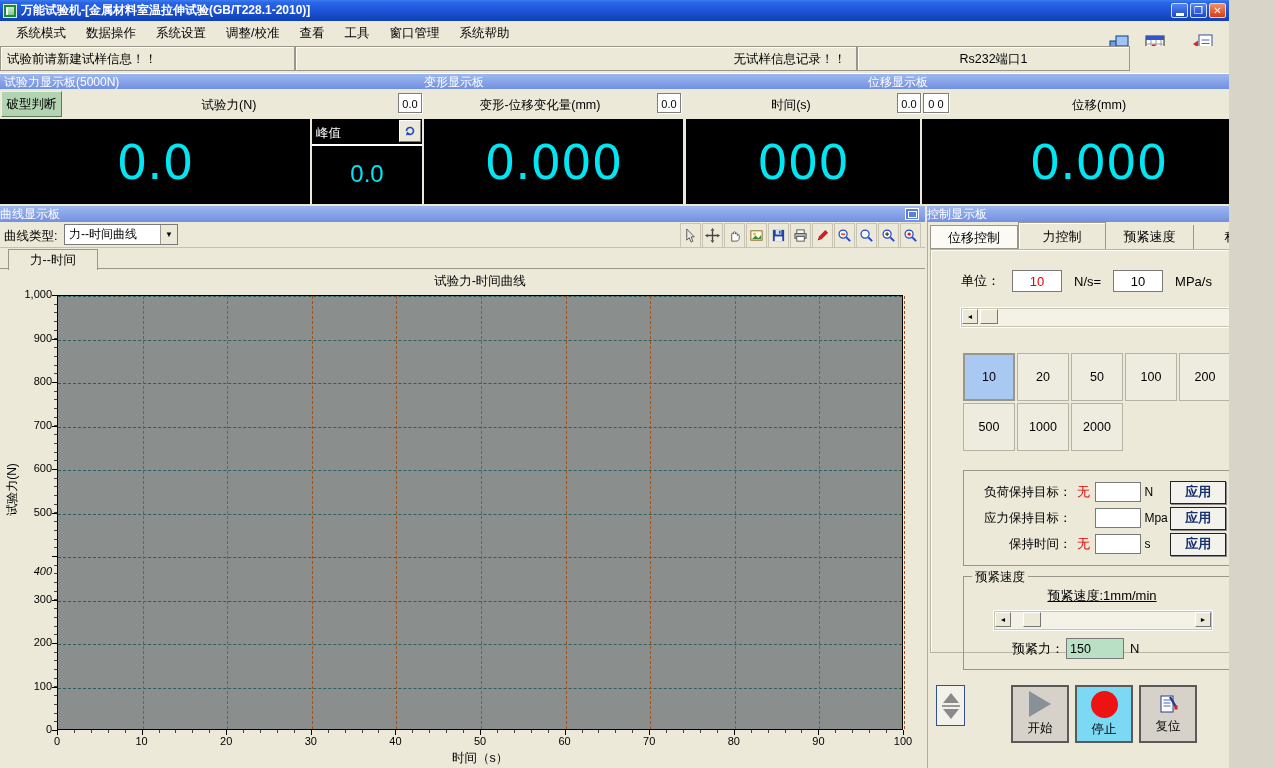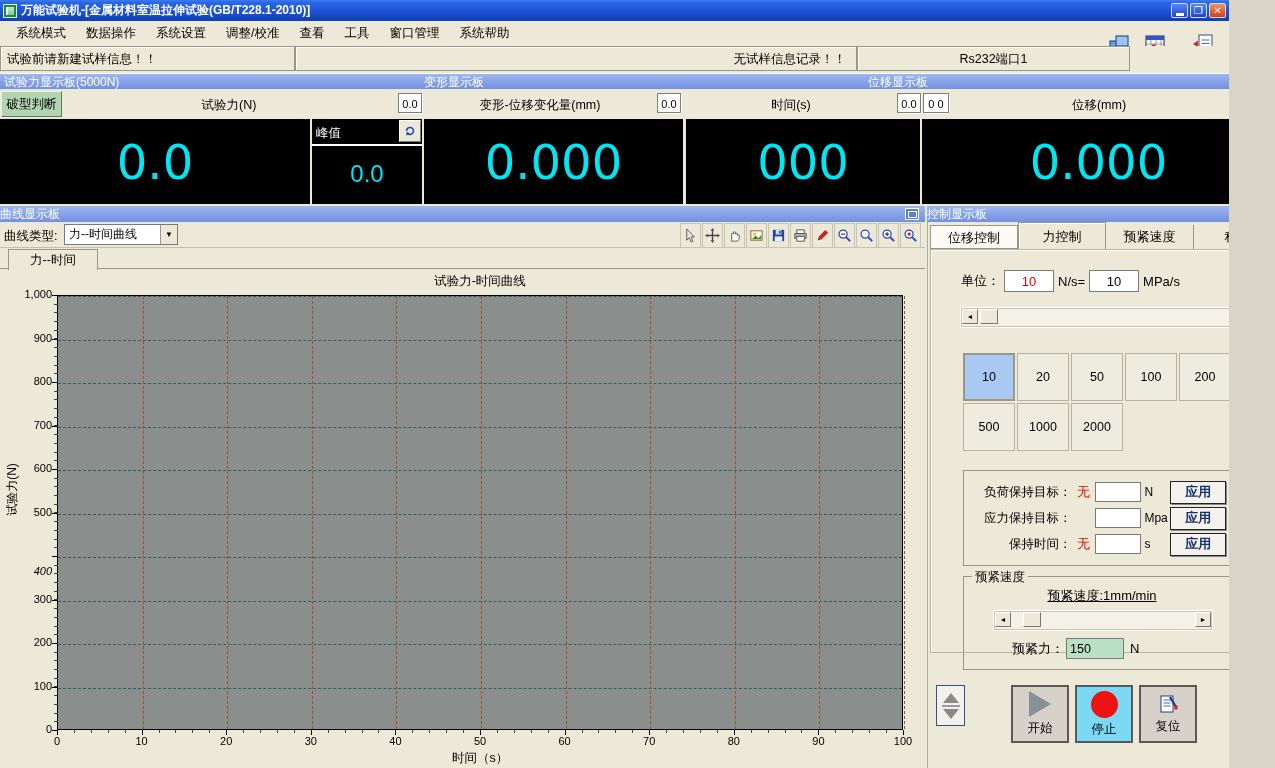--- a/index.html
+++ b/index.html
@@ -104,21 +104,21 @@
   .control-panel{position:absolute;left:927px;top:222px;width:348px;height:546px;background:#ece9d8;
     border-left:1px solid #b0ac9c;box-sizing:border-box;}
   .ctl-tabs{position:absolute;left:2px;top:0;height:27px;display:flex;align-items:flex-end;}
   .ctl-tab{width:88px;height:24px;line-height:24px;text-align:center;font-size:13px;
     border-right:1px solid #9a968a;box-sizing:border-box;background:#ece9d8;}
   .ctl-tab:first-child{background:#fbfaf4;border:1px solid #9a968a;}
   .ctl-tab.active{height:27px;line-height:27px;background:#ece9d8;border:1px solid #9a968a;
     border-bottom:none;box-shadow:inset 1px 1px 0 #fff;}
   .ctl-content{position:absolute;left:2px;top:27px;width:343px;height:404px;background:#ece9d8;
     border:1px solid #b8b4a2;box-shadow:inset 1px 1px 0 #fdfdf8;box-sizing:border-box;}
-  .unit-row{display:flex;align-items:center;margin:20px 0 16px 30px;font-size:13px;}
+  .unit-row{display:flex;align-items:center;margin:20px 0 16px 30px;font-size:13px;gap:8px;}
   .unit-input{width:50px;height:22px;border:1px solid #7a7a7a;background:#fff;text-align:center;
     font-size:13px;box-sizing:border-box;font-family:inherit;margin:0 4px;}
   .unit-input.red{color:#e00000;}
   .sbar{position:relative;height:17px;margin:10px 14px 0 30px;background:#f4f2e6;
     border:1px solid #c8c4b4;box-shadow:0 0 0 1px #fff;}
   .sb-btn{position:absolute;top:0;width:16px;height:15px;background:#ece9d8;border:1px solid;
     border-color:#fff #777 #777 #fff;font-size:7px;line-height:14px;text-align:center;padding:0;box-sizing:border-box;}
   .sb-left{left:0;} .sb-right{right:0;}
   .sb-thumb{position:absolute;top:0;width:18px;height:15px;background:#ece9d8;border:1px solid;
     border-color:#fff #777 #777 #fff;box-sizing:border-box;}

